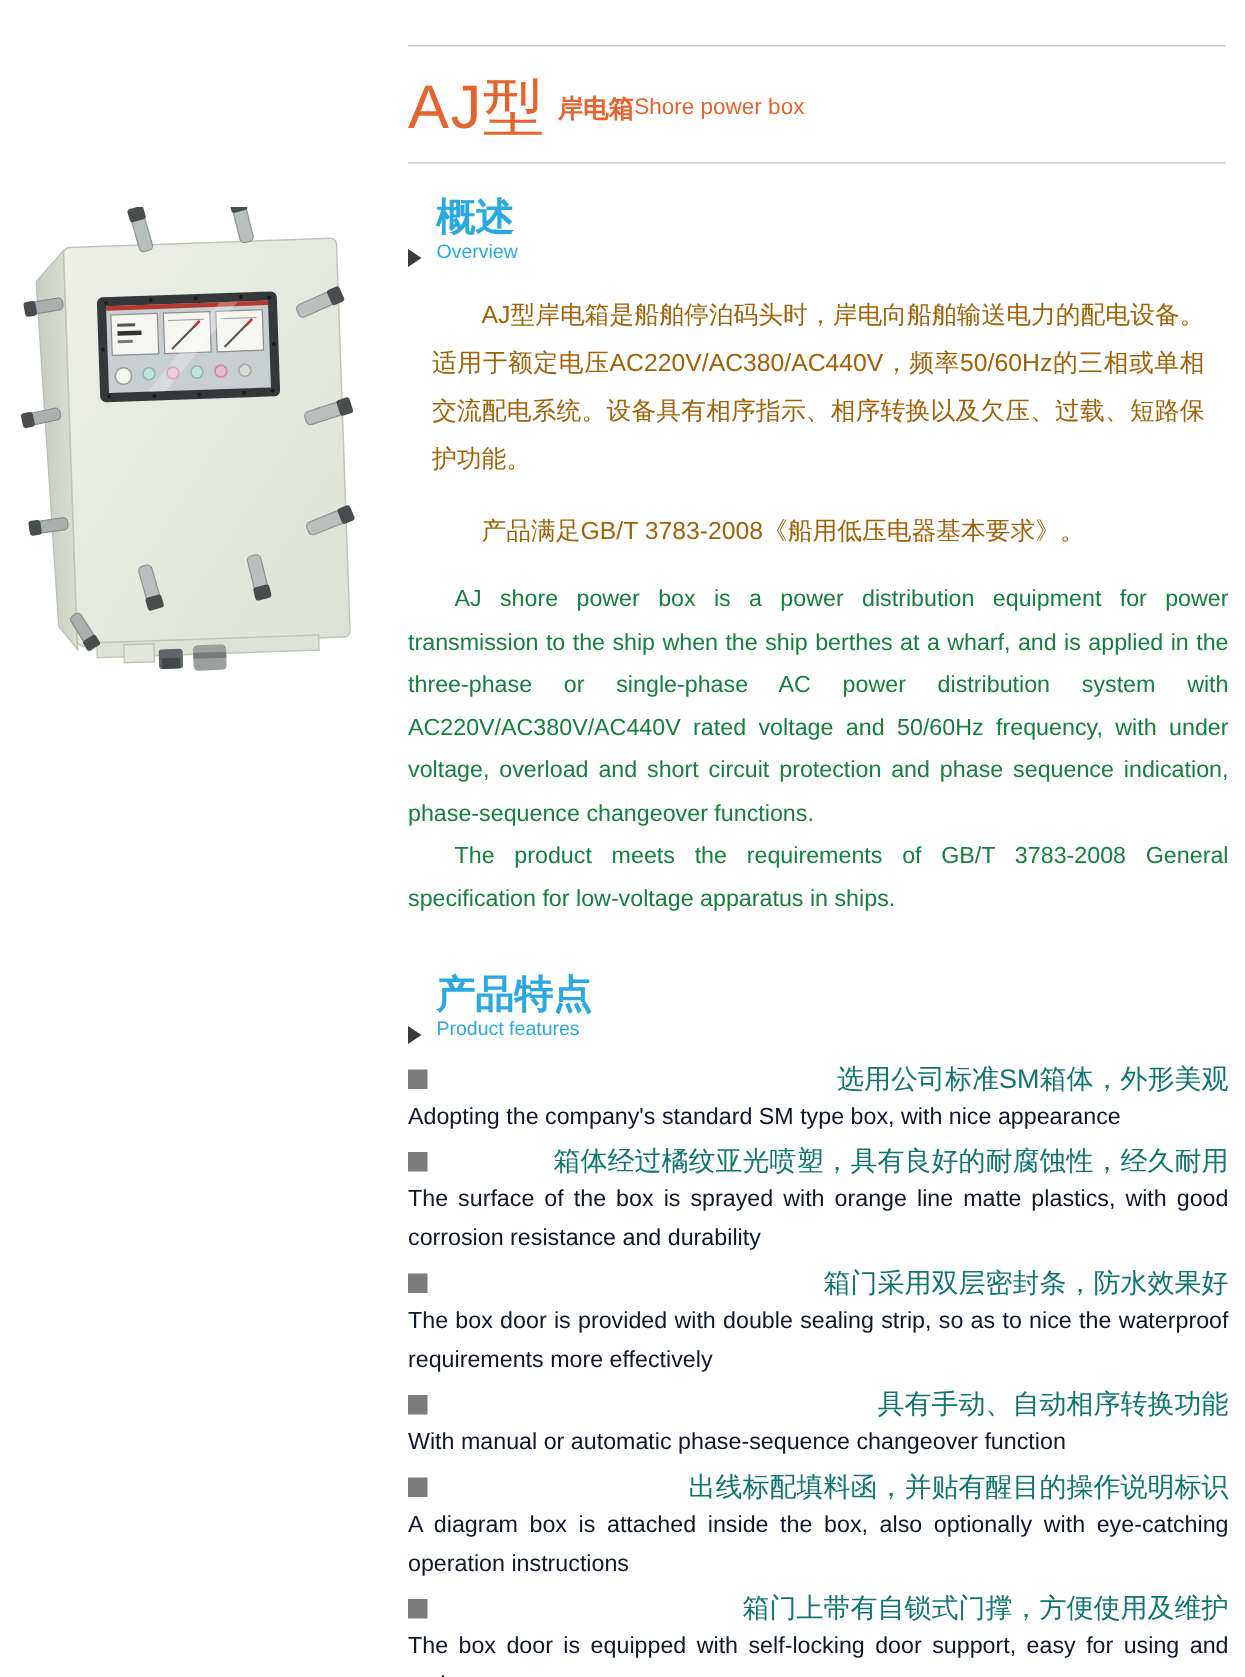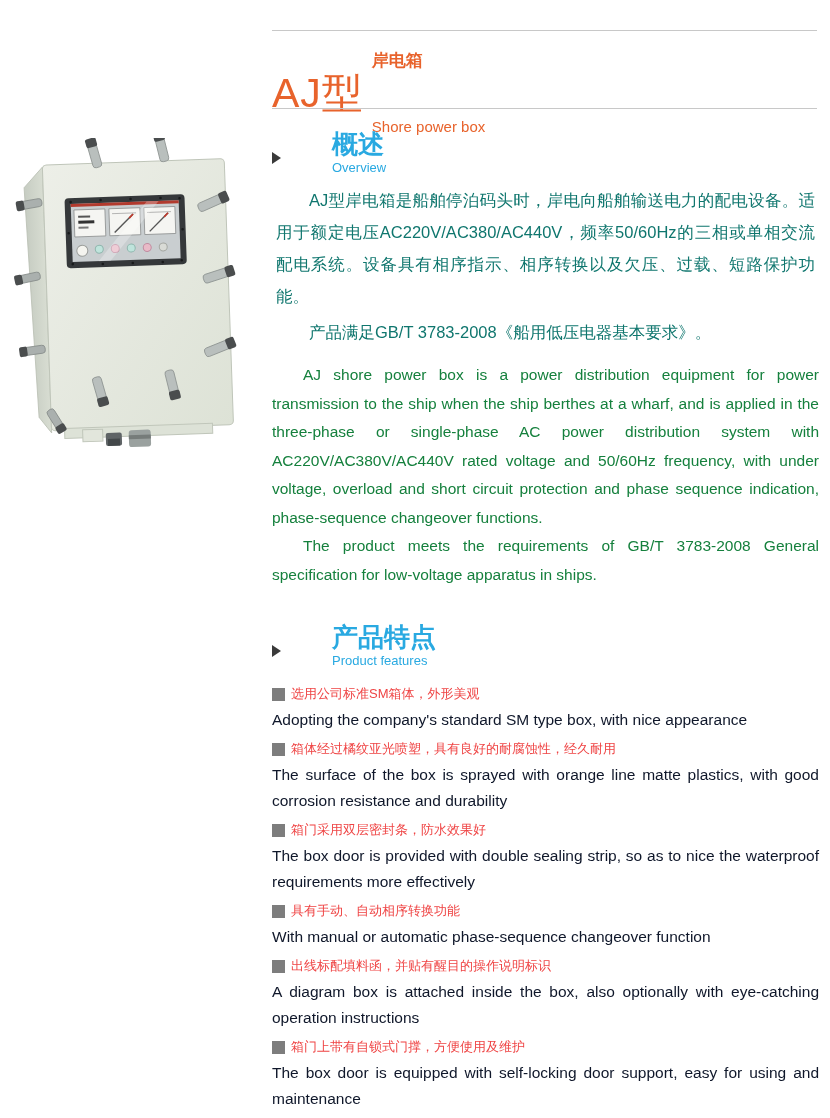--- a/index.html
+++ b/index.html
@@ -8,44 +8,44 @@
     font-family:"Liberation Sans","DejaVu Sans",sans-serif;
     -webkit-font-smoothing:antialiased;
   }
   .rule{position:absolute;left:272px;right:13px;height:1px;background:#c8c8c8;}
   .rule-top{top:30px;}
   .rule-bottom{top:108px;}
 
   
   .title-block{position:absolute;left:272px;top:49px;display:flex;align-items:center;color:#e8632c;}
   .model{font-size:41px;line-height:44px;letter-spacing:1px;}
-  .subtitle{display:flex;flex-direction:column;margin-left:8px;margin-top:2px;gap:48px;}
+  .subtitle{display:flex;flex-direction:row;margin-left:8px;margin-top:2px;}
   .sub-cn{font-size:17px;font-weight:bold;line-height:19px;}
   .sub-en{font-size:15px;line-height:18px;}
 
   
   .product-photo{position:absolute;left:8px;top:138px;width:250px;height:312px;margin:0;}
 
   
   .content{position:absolute;left:272px;top:130px;width:547px;}
 
-  .sec-head{display:flex;align-items:center;margin:0 0 6px 0;gap:41px;}
+  .sec-head{display:flex;align-items:flex-end;margin:0 0 6px 0;}
   .tri{width:0;height:0;border-left:9px solid #3a3a3a;border-top:6px solid transparent;
        border-bottom:6px solid transparent;margin:7px 10px 0 0;flex:none;}
   .sec-title-cn{margin:0;font-size:26px;line-height:28px;font-weight:bold;color:#29a9e1;}
   .sec-title-en{font-size:13px;line-height:20px;color:#29a9e1;}
 
-  p.cn{margin:4px;font-size:16.5px;line-height:32px;color:#0f766e;text-align:justify;text-indent:2em;}
+  p.cn{margin:16px;font-size:16.5px;line-height:32px;color:#a16207;text-align:justify;text-indent:2em;}
   p.en{margin:0;font-size:15.5px;line-height:28.5px;color:#15803d;text-align:justify;text-indent:2em;}
   p.first-en{margin-top:13px;}
 
   .features-section{margin-top:34px;}
   .feature-list{list-style:none;margin:10px 0 0 0;padding:0;}
   .feature-item{margin-top:3px;}
-  .feat-cn{font-size:13px;line-height:26px;color:#ef4444;display:flex;align-items:baseline;}
+  .feat-cn{font-size:18px;line-height:26px;color:#0f766e;display:flex;align-items:baseline;justify-content:space-between;}
   .sq{width:13px;height:13px;background:#7d7d7d;flex:none;margin:0 6px 0 0;align-self:center;margin-top:1px;}
   .feat-en{font-size:15.5px;line-height:26px;color:#0f172a;text-align:justify;}
 </style>
 </head>
 <body>
 
 <div>
 
   <div class="rule rule-top"></div>
 

